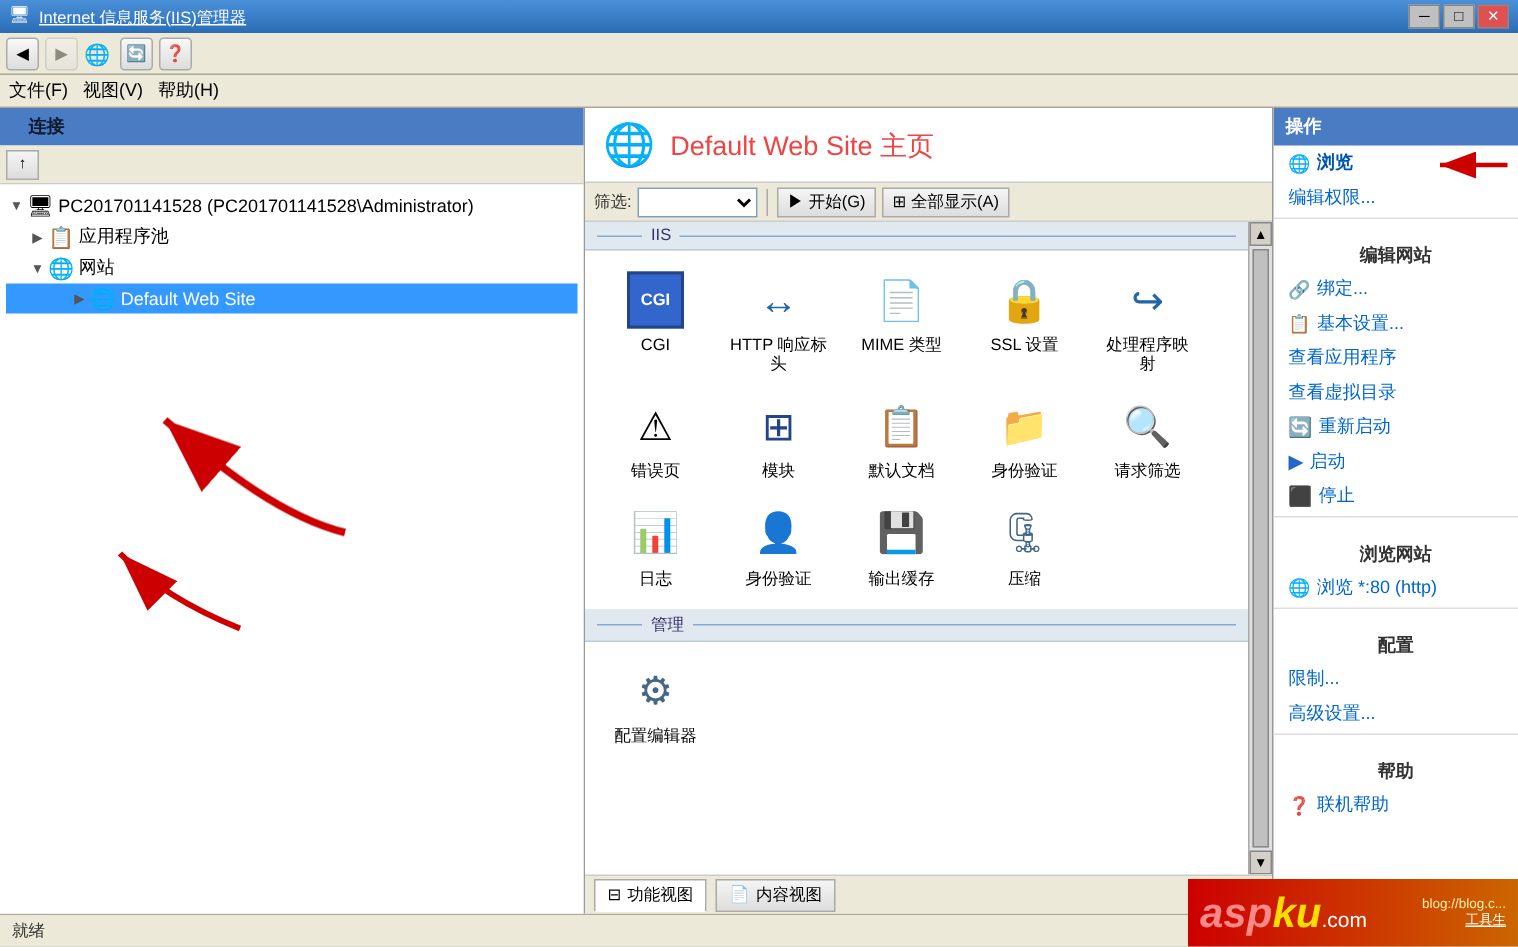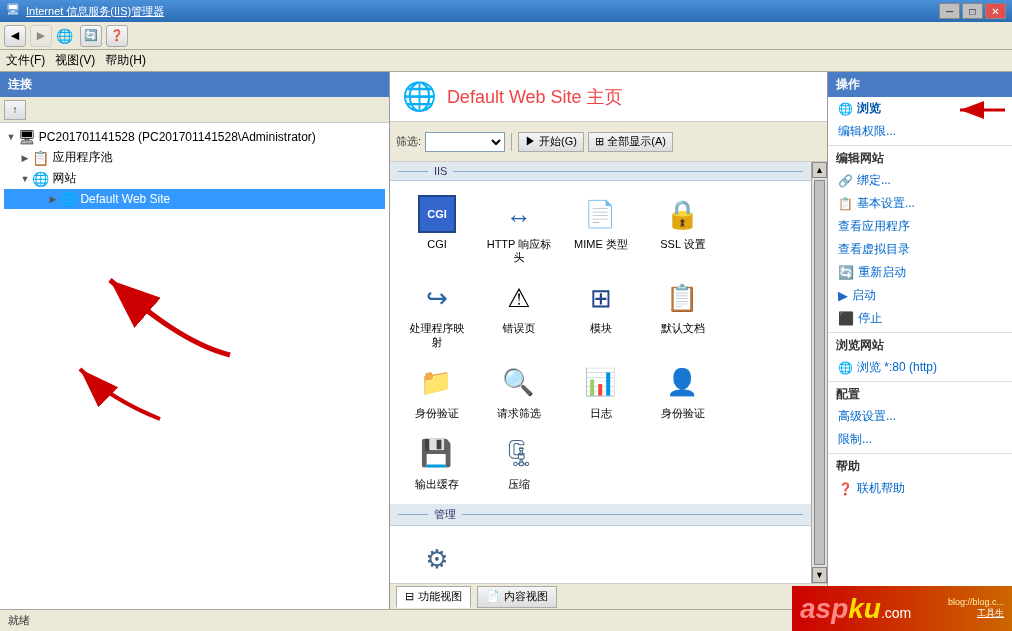--- a/index.html
+++ b/index.html
@@ -139,21 +139,21 @@
       display: flex;
       align-items: center;
       gap: 10px;
     }
     .content-globe { font-size: 28px; color: #4080c0; }
     .content-title { font-size: 18px; color: #ef4444; font-weight: normal; }
 
     
     .filter-bar {
       background: #ece9d8;
-      height: 40px;
+      height: 26px;
       display: flex;
       align-items: center;
       padding: 2px 6px;
       gap: 4px;
       border-bottom: 1px solid #ccc;
       font-size: 11px;
     }
     .filter-label { color: #333; }
     .filter-dropdown {
       height: 20px;
@@ -280,21 +280,21 @@
       cursor: pointer;
       font-size: 11px;
     }
     .bottom-tab.active {
       background: white;
       border-bottom: 1px solid white;
     }
 
     
     .right-panel {
-      width: 185px;
+      width: 164px;
       background: white;
       border-left: 1px solid #999;
       display: flex;
       flex-direction: column;
       overflow: auto;
     }
     .right-section-title {
       background: #4a7cc4;
       color: white;
       padding: 4px 8px;
@@ -307,23 +307,24 @@
       cursor: pointer;
       font-size: 12px;
       display: flex;
       align-items: center;
       gap: 4px;
     }
     .right-subsection {
       font-size: 12px;
       font-weight: bold;
       color: #333;
-      padding: 4px 8px 2px;
+      padding: 16px 8px 2px;
       border-top: 1px solid #ddd;
       margin-top: 2px;
+      text-align: center;
     }
 
     
     .status-bar {
       height: 22px;
       background: #ece9d8;
       border-top: 1px solid #aca899;
       display: flex;
       align-items: center;
       padding: 0 8px;
@@ -350,22 +351,22 @@
     
     .cgi-icon { background: #3366cc; color: white; font-size: 11px; font-weight: bold; width: 38px; height: 38px; display: flex; align-items: center; justify-content: center; border: 2px solid #224488; }
 
     .manage-icon-green { color: #22aa22; font-size: 13px; }
     .manage-icon-blue { color: #2266cc; font-size: 13px; }
     .manage-icon-dark { color: #333; font-size: 13px; }
 
     
     .conn-header {
       background: #4a7cc4;
-      color: #ffffff;
-      padding: 4px 8px;
+      color: #0f172a;
+      padding: 4px 19px;
       font-size: 12px;
       font-weight: bold;
     }
   </style>
 </head>
 <body>
 
 <div class="title-bar">
   <span class="title-bar-icon">🖥</span>
   <span class="title-bar-text">Internet 信息服务(IIS)管理器</span>
@@ -642,24 +643,24 @@
     </div>
 
     <div class="right-subsection">浏览网站</div>
     <div class="right-link">
       <span>🌐</span>
       <span>浏览 *:80 (http)</span>
     </div>
 
     <div class="right-subsection">配置</div>
     <div class="right-link">
+      <span>限制...</span>
+    </div>
+    <div class="right-link">
       <span>高级设置...</span>
-    </div>
-    <div class="right-link">
-      <span>限制...</span>
     </div>
 
     <div class="right-subsection">帮助</div>
     <div class="right-link">
       <span>❓</span>
       <span>联机帮助</span>
     </div>
   </div>
 
 </div>

